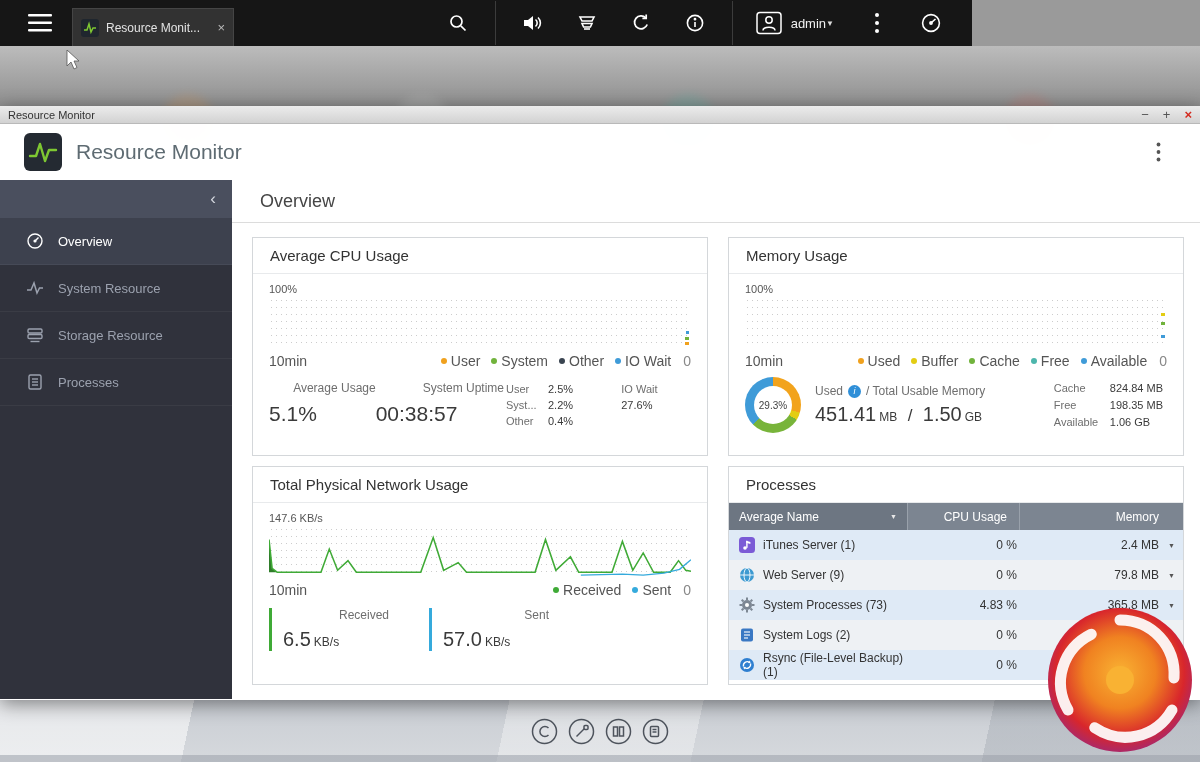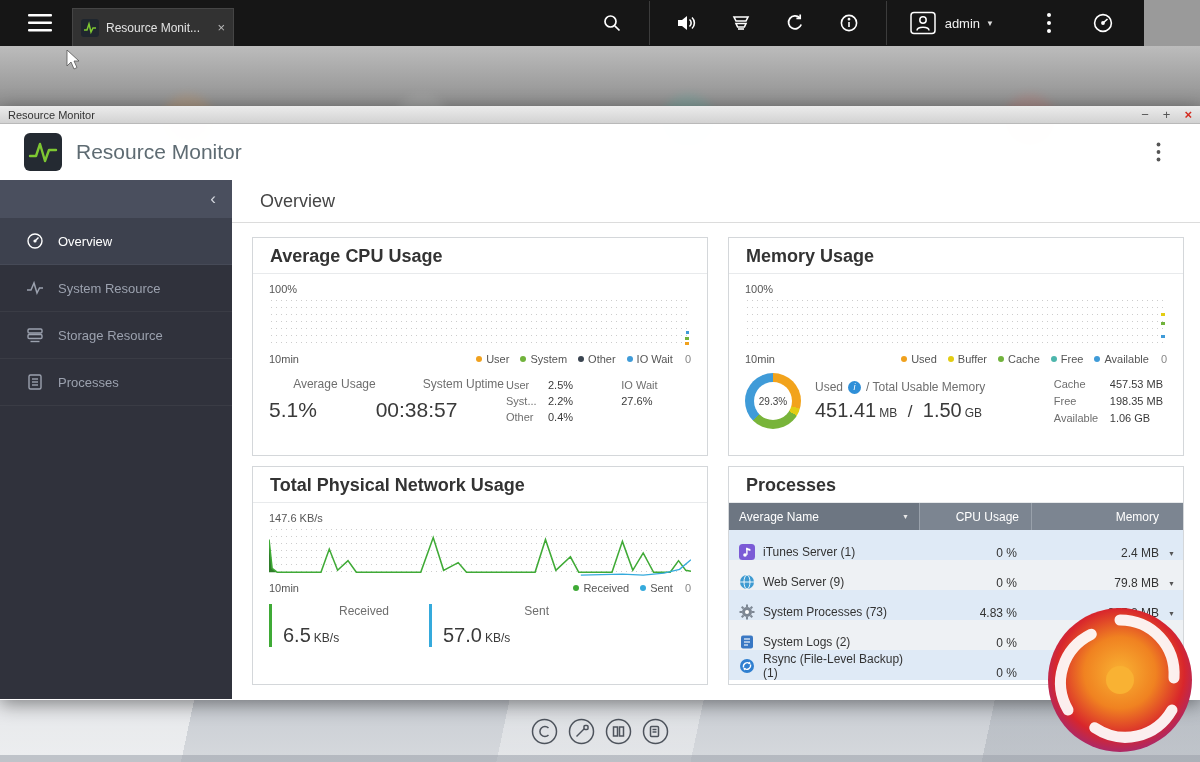--- a/index.html
+++ b/index.html
@@ -1,30 +1,30 @@
 <!DOCTYPE html>
 <html><head>
 <meta charset="utf-8">
 <style>
   * { margin:0; padding:0; box-sizing:border-box; }
   html,body { width:1200px; height:762px; }
   body { font-family:"Liberation Sans", sans-serif; position:relative; overflow:hidden; background:#9a9a9a; }
 
   
-  .topbar { position:absolute; left:0; top:0; width:1144px; height:46px; background:#161616; display:flex; align-items:center; z-index:40; }
+  .topbar { position:absolute; left:0; top:0; width:972px; height:46px; background:#161616; display:flex; align-items:center; z-index:40; }
   .tb-menu { width:40px; height:30px; margin-left:20px; display:flex; align-items:center; justify-content:center; cursor:pointer; }
   .tb-tab { margin-left:12px; width:162px; height:38px; background:#323232; border:1px solid #454545; border-bottom:none; display:flex; align-items:center; padding:0 8px; align-self:flex-end; }
   .tab-appicon { width:18px; height:18px; flex:0 0 18px; }
   .tab-label { color:#e3e3e3; font-size:12px; margin-left:7px; white-space:nowrap; overflow:hidden; flex:1; }
   .tab-close { color:#b9b9b9; font-size:13px; margin-left:6px; cursor:pointer; }
   .tb-right { margin-left:auto; display:flex; align-items:center; height:100%; padding-right:14px; }
   .tb-icon { width:22px; height:22px; margin:0 16px; display:flex; align-items:center; justify-content:center; cursor:pointer; }
   .tb-sep { width:1px; height:44px; background:#3c3c3c; margin:0 10px; }
   .tb-user { width:28px; height:24px; margin:0 8px 0 12px; cursor:pointer; }
-  .tb-admin { color:#f0f0f0; font-size:13px; display:flex; align-items:center; gap:6px; margin-right:28px; cursor:pointer; }
+  .tb-admin { color:#f0f0f0; font-size:13px; display:flex; align-items:center; margin-right:16px; cursor:pointer; }
   .tb-admin .caret { font-size:8px; color:#dcdcdc; }
 
   
   .desktop-strip { position:absolute; left:0; top:46px; width:1200px; height:60px; background:linear-gradient(#bcbcbc, #8f8f8f); z-index:1; }
 
   
   .app-window { position:absolute; left:0; top:106px; width:1200px; height:594px; z-index:10; box-shadow:0 4px 18px rgba(0,0,0,0.45); background:#fff; }
   .titlebar { position:relative; height:18px; background:linear-gradient(#ececec,#d2d2d2); border-bottom:1px solid #b9b9b9; display:flex; align-items:center; padding:0 8px; z-index:5; }
   .titlebar .tb-title { font-size:11px; color:#333; }
   .win-controls { margin-left:auto; display:flex; align-items:center; gap:14px; font-size:13px; color:#555; line-height:1; }
@@ -47,31 +47,31 @@
   .sb-item .sbicon { width:18px; height:18px; margin-right:14px; flex:0 0 18px; }
   .sb-item.active { background:#3d414e; color:#fff; }
 
   
   .content { flex:1; background:#fff; position:relative; }
   .page-head { height:43px; border-bottom:1px solid #dcdcdc; display:flex; align-items:center; padding-left:28px; }
   .page-head h2 { font-size:18px; font-weight:normal; color:#454545; }
 
   .panels { display:grid; grid-template-columns:1fr 1fr; gap:10px 20px; padding:14px 16px 0 20px; }
   .panel { border:1px solid #d4d7da; background:#fff; height:219px; overflow:hidden; }
-  .panel-h { height:36px; line-height:36px; padding:0 17px; font-size:18px; color:#333; border-bottom:1px solid #e8eaec;font-weight:bold; }
+  .panel-h { height:36px; line-height:36px; padding:0 17px; font-size:15px; color:#333; border-bottom:1px solid #e8eaec; }
   .panel-b { padding:9px 16px 0 16px; }
 
   .ymax { font-size:11px; color:#555; margin-bottom:2px; }
   .plot { position:relative; height:52px;
           background-image:radial-gradient(circle, #cccccc 0.7px, rgba(0,0,0,0) 0.8px);
           background-size:5px 7px; }
   .plot svg { position:absolute; inset:0; width:100%; height:100%; }
   .stub { position:absolute; right:2px; width:4px; height:3px; }
 
-  .axisrow { display:flex; align-items:center; font-size:11px; color:#555; margin-top:4px; }
+  .axisrow { display:flex; align-items:center; font-size:14px; color:#555; margin-top:4px; }
   .xstart { color:#555; }
   .spacer { flex:1; }
   .lgd { display:flex; align-items:center; margin-left:11px; }
   .lgd .dot { width:6px; height:6px; border-radius:50%; margin-right:4px; }
   .lgd em { font-style:normal; color:#555; }
   .ymin { margin-left:12px; color:#888; }
 
   .c-user{background:#f0a11e} .c-system{background:#71b33c} .c-other{background:#3a4450} .c-iowait{background:#3f9bd8}
   .c-used{background:#f0a11e} .c-buffer{background:#e3cd13} .c-cache{background:#71b33c} .c-free{background:#4db6ac} .c-avail{background:#3f9bd8}
   .c-rx{background:#3faa36} .c-tx{background:#35aadc}
@@ -114,23 +114,23 @@
   .net-v .big { font-size:20px; }
   .net-v .unit { font-size:12px; margin-left:3px; }
   .rx-line { stroke:#3faa36; stroke-width:1.5; }
   .tx-line { stroke:#35aadc; stroke-width:1.4; }
   .rx-fillp { fill:#2f7d2a; }
 
   
   .pt-head { display:flex; height:27px; font-size:12px; color:#fff; }
   .pt-head .pt-name { background:#6d7682; flex:1; display:flex; align-items:center; padding:0 10px; cursor:pointer; }
   .pt-head .pt-cpu  { background:#7c8591; width:112px; display:flex; align-items:center; justify-content:flex-end; padding-right:12px; border-left:1px solid #99a1ab; cursor:pointer; }
-  .pt-head .pt-mem  { background:#7c8591; width:152px; display:flex; align-items:center; justify-content:flex-end; padding-right:24px; border-left:1px solid #99a1ab; cursor:pointer; }
+  .pt-head .pt-mem  { background:#7c8591; width:164px; display:flex; align-items:center; justify-content:flex-end; padding-right:24px; border-left:1px solid #99a1ab; cursor:pointer; }
   .sortcaret { margin-left:auto; font-size:7px; color:#e8e8e8; }
-  .pt-row { display:flex; height:30px; align-items:flex-end; font-size:12px; color:#333; cursor:pointer; }
+  .pt-row { display:flex; height:30px; align-items:center; font-size:12px; color:#333; cursor:pointer; }
   .pt-row:nth-child(odd) { background:#eef1f4; }
   .pt-row:nth-child(even) { background:#dfeaf6; }
   .pt-row .pt-name { flex:1; display:flex; align-items:center; padding:0 10px; }
   .pt-row .picon { width:16px; height:16px; margin-right:8px; flex:0 0 16px; }
   .pt-row .pt-cpu { width:112px; text-align:right; padding-right:14px; }
   .pt-row .pt-mem { width:152px; display:flex; align-items:center; justify-content:flex-end; padding-right:8px; }
   .rowcaret { font-size:7px; color:#555; margin-left:9px; }
 
   
   .dock { position:absolute; left:0; top:700px; width:1200px; height:62px; background:linear-gradient(#c9cdd3,#d6d9dd); z-index:6; overflow:hidden; }
@@ -415,21 +415,21 @@
                   <span class="info-i">i</span>
                   <span>/ Total Usable Memory</span>
                 </div>
                 <div class="mem-l2">
                   <span class="big">451.41</span><span class="unit">MB</span>
                   <span class="slash">/</span>
                   <span class="big">1.50</span><span class="unit">GB</span>
                 </div>
               </div>
               <div class="mem-right">
-                <div class="mr-row"><span>Cache</span><b style="font-weight:normal">457.53 MB</b></div>
+                <div class="mr-row"><span>Cache</span><b style="font-weight:normal">824.84 MB</b></div>
                 <div class="mr-row"><span>Free</span><b style="font-weight:normal">198.35 MB</b></div>
                 <div class="mr-row"><span>Available</span><b style="font-weight:normal">1.06 GB</b></div>
               </div>
             </div>
           </div>
         </section>
 
         <section class="panel">
           <header class="panel-h">Total Physical Network Usage</header>
           <div class="panel-b">

